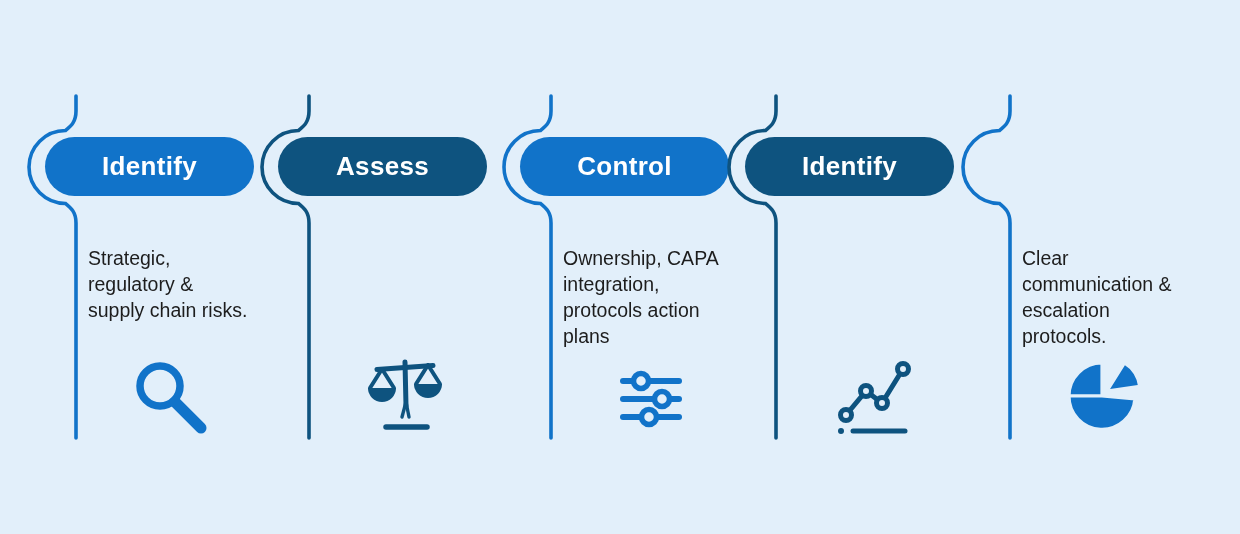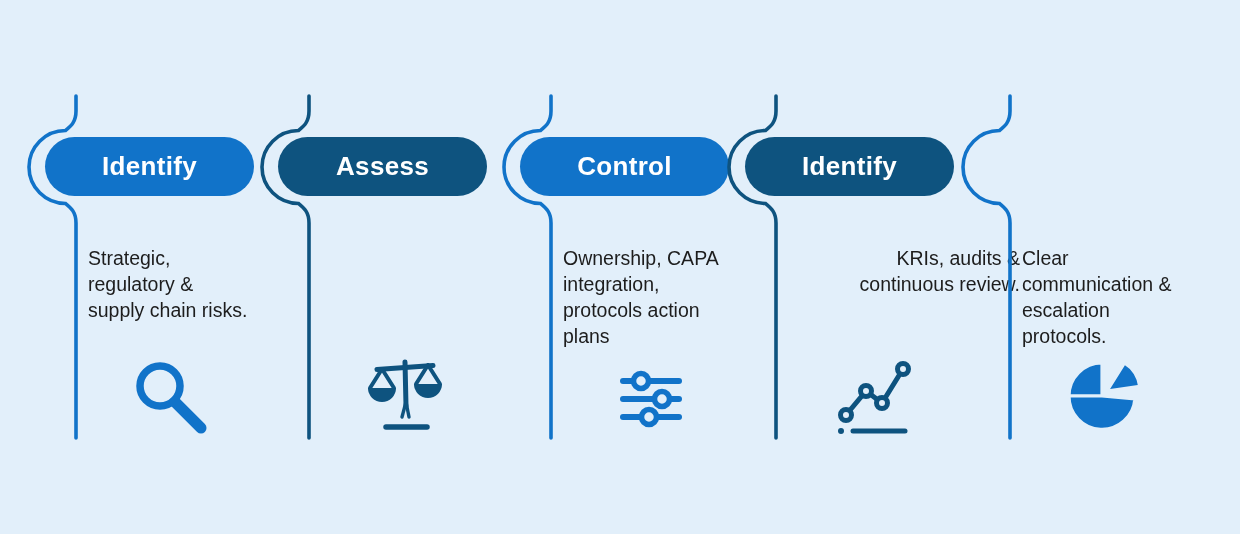--- a/index.html
+++ b/index.html
@@ -105,22 +105,20 @@
     </div>
   </div>
 
   <div class="col c3 navy">
     <svg class="deco" width="234" height="534" viewBox="0 0 234 534">
       <path d="M76 96 L76 111 C76 122 71 126 65.5 130.5 A36.5 36.5 0 1 0 65.5 203.5 C71 208 76 212 76 223 L76 438"></path>
     </svg>
     <div class="pill">
       <span>Identify</span>
     </div>
-    <div class="desc">KRIs, audits &amp;
-continuous review.</div>
     <div class="icon">
       <svg viewBox="0 0 80 80">
         <polyline points="14,59 34,35 50,47 71,13" fill="none" stroke="currentColor" stroke-width="5" stroke-linejoin="round"></polyline>
         <circle cx="14" cy="59" r="5.5" fill="#e2effa" stroke="currentColor" stroke-width="5"></circle>
         <circle cx="34" cy="35" r="5.5" fill="#e2effa" stroke="currentColor" stroke-width="5"></circle>
         <circle cx="50" cy="47" r="5.5" fill="#e2effa" stroke="currentColor" stroke-width="5"></circle>
         <circle cx="71" cy="13" r="5.5" fill="#e2effa" stroke="currentColor" stroke-width="5"></circle>
         <circle cx="9" cy="75" r="3" fill="currentColor"></circle>
         <line x1="21" y1="75" x2="73" y2="75" stroke="currentColor" stroke-width="5" stroke-linecap="round"></line>
       </svg>

